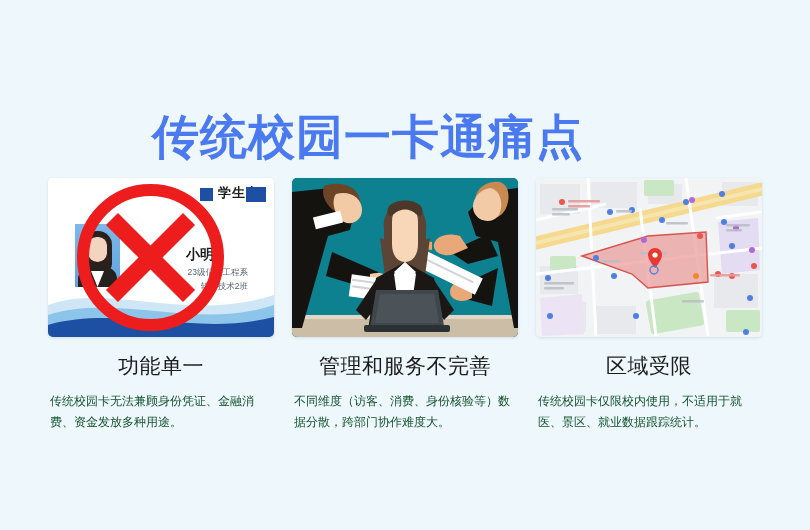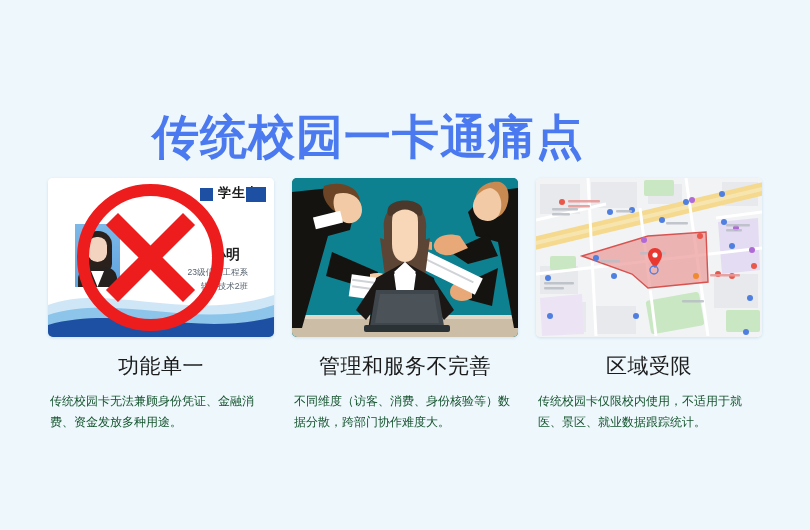--- a/index.html
+++ b/index.html
@@ -102,21 +102,21 @@
   .photo-body{
     position:absolute; left:3px; bottom:0; width:39px; height:20px;
     background:#24211f; border-radius:12px 12px 0 0;
   }
   .photo-collar{
     position:absolute; left:16px; bottom:0; width:13px; height:16px;
     background:#fff;
     clip-path:polygon(50% 100%,0 0,100% 0);
   }
   .idcard-name{
-    position:absolute; left:164px; top:68px;
+    position:absolute; left:138px; top:68px;
     font-size:14px; font-weight:bold; color:#1b1b1b;
   }
   .idcard-dept{
     position:absolute; left:92px; top:88px;
     font-size:8.5px; color:#55616c; text-align:right; width:108px;
     line-height:1.6;
   }
   .swoosh{ position:absolute; left:0; bottom:0; width:100%; height:62px; }
 
   .cross-circle{

